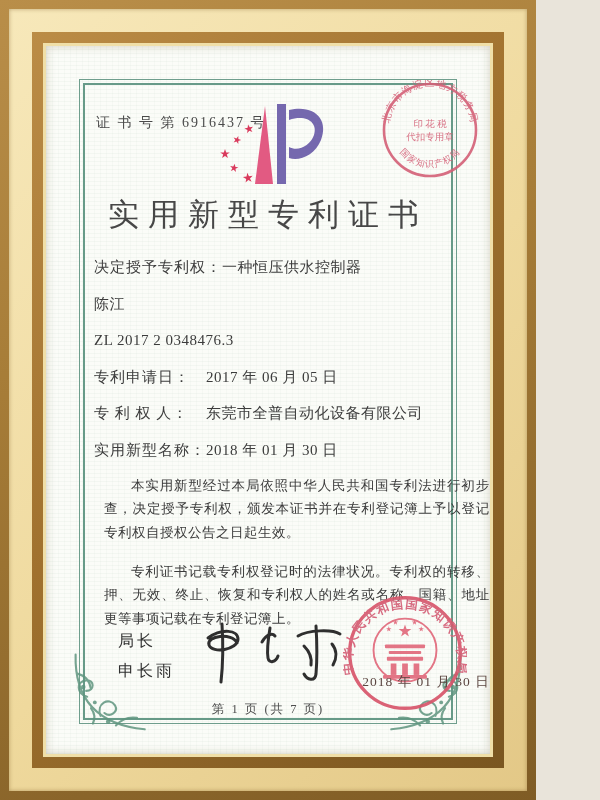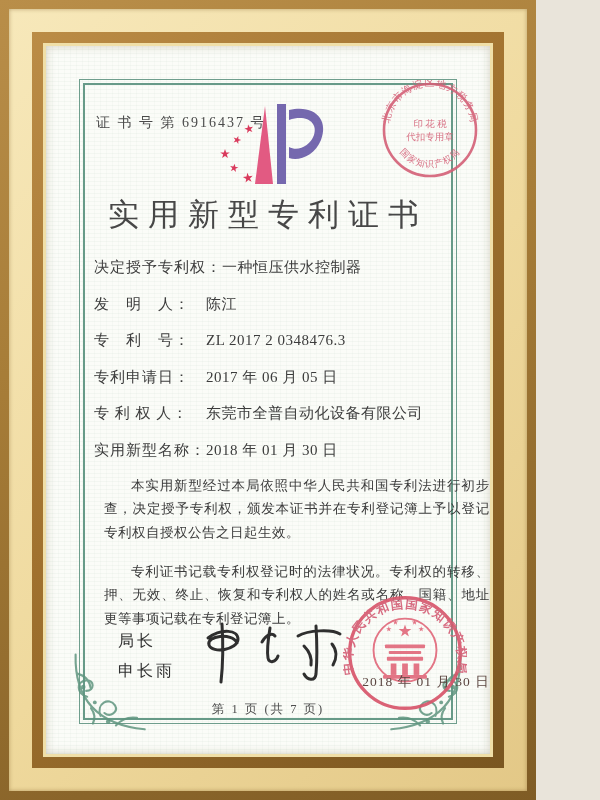--- a/index.html
+++ b/index.html
@@ -130,25 +130,23 @@
       </svg>
 
       <div class="cert-title">实用新型专利证书</div>
 
       <div class="fields">
         <div class="field-row">
           <span class="field-label">决定授予专利权：</span>
           <span class="field-value">一种恒压供水控制器</span>
         </div>
         <div class="field-row">
-          <span class="field-label">发　明　人：</span>
           <span class="field-value">陈江</span>
         </div>
         <div class="field-row">
-          <span class="field-label">专　利　号：</span>
           <span class="field-value">ZL 2017 2 0348476.3</span>
         </div>
         <div class="field-row">
           <span class="field-label">专利申请日：</span>
           <span class="field-value">2017 年 06 月 05 日</span>
         </div>
         <div class="field-row">
           <span class="field-label">专 利 权 人：</span>
           <span class="field-value">东莞市全普自动化设备有限公司</span>
         </div>

